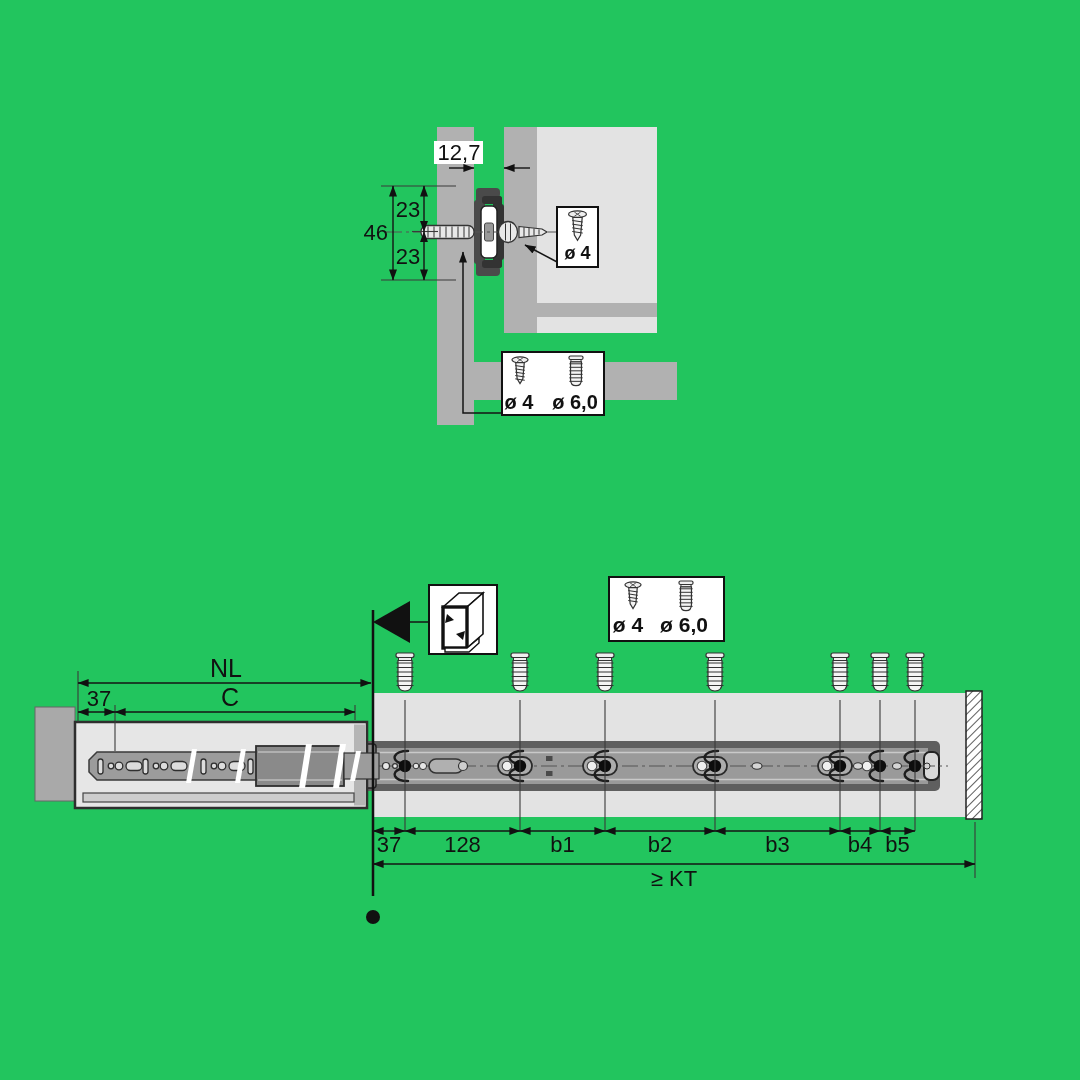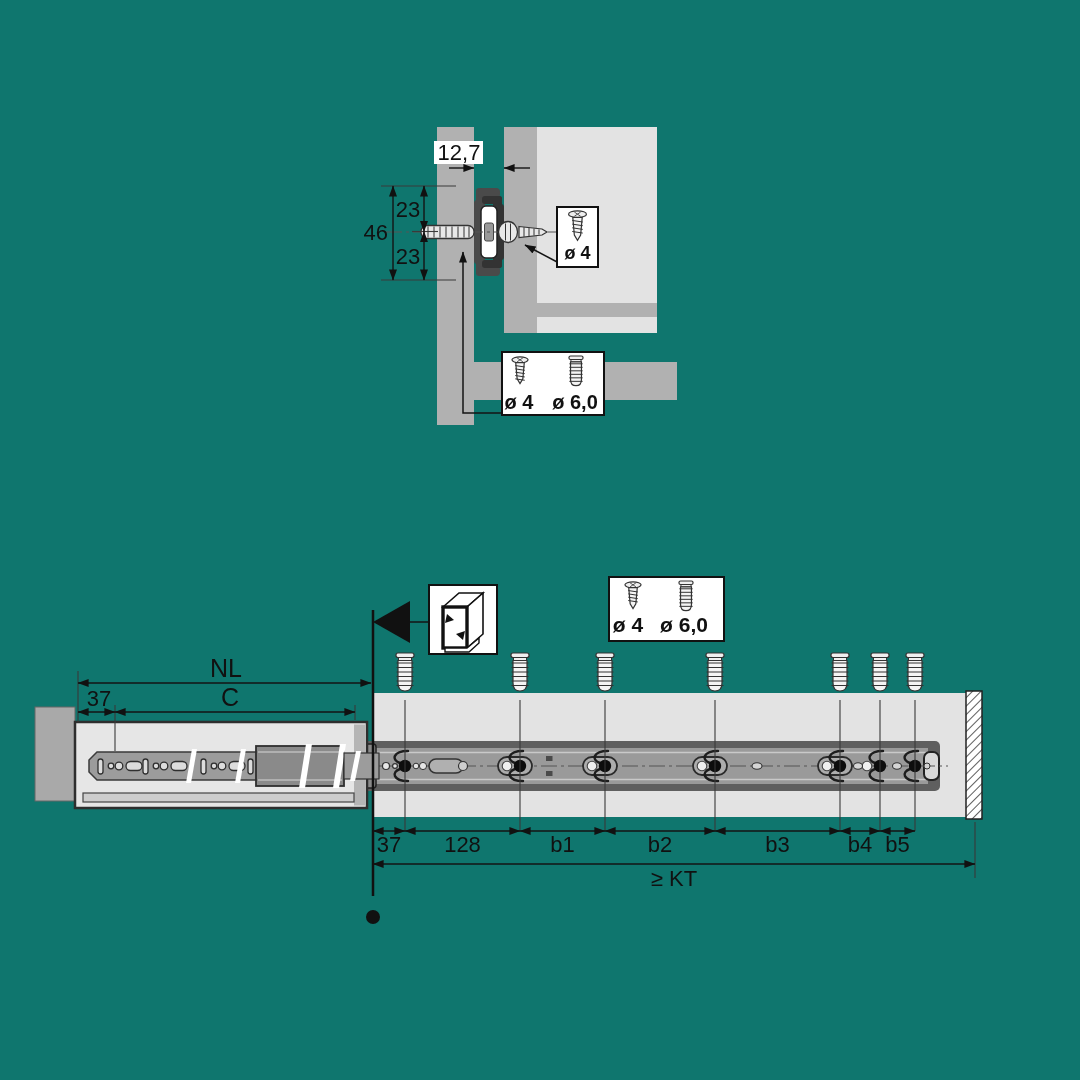--- a/index.html
+++ b/index.html
@@ -1,16 +1,16 @@
 <!DOCTYPE html>
 <html><head>
 <meta charset="utf-8">
 <style>
   html,body{margin:0;padding:0;background:#fff}
-  #stage{position:relative;width:1080px;height:1080px;background:#0f766e;overflow:hidden}
+  #stage{position:relative;width:1080px;height:1080px;background:#22c55e;overflow:hidden}
   svg{display:block}
   .panel{fill:#b1b1b1}
   .panelLight{fill:#e3e3e3}
   .dimline{stroke:#141414;stroke-width:1.4;fill:none}
   .thin{stroke:#141414;stroke-width:1.5;fill:none}
   .ext{stroke:#3a3a3a;stroke-width:1.1}
   .cl{stroke:#555;stroke-width:1.2;stroke-dasharray:16 4 3 4}
   text{font-family:"Liberation Sans","DejaVu Sans",sans-serif;fill:#111}
   .d22{font-size:22px}
   .d25{font-size:25px}

